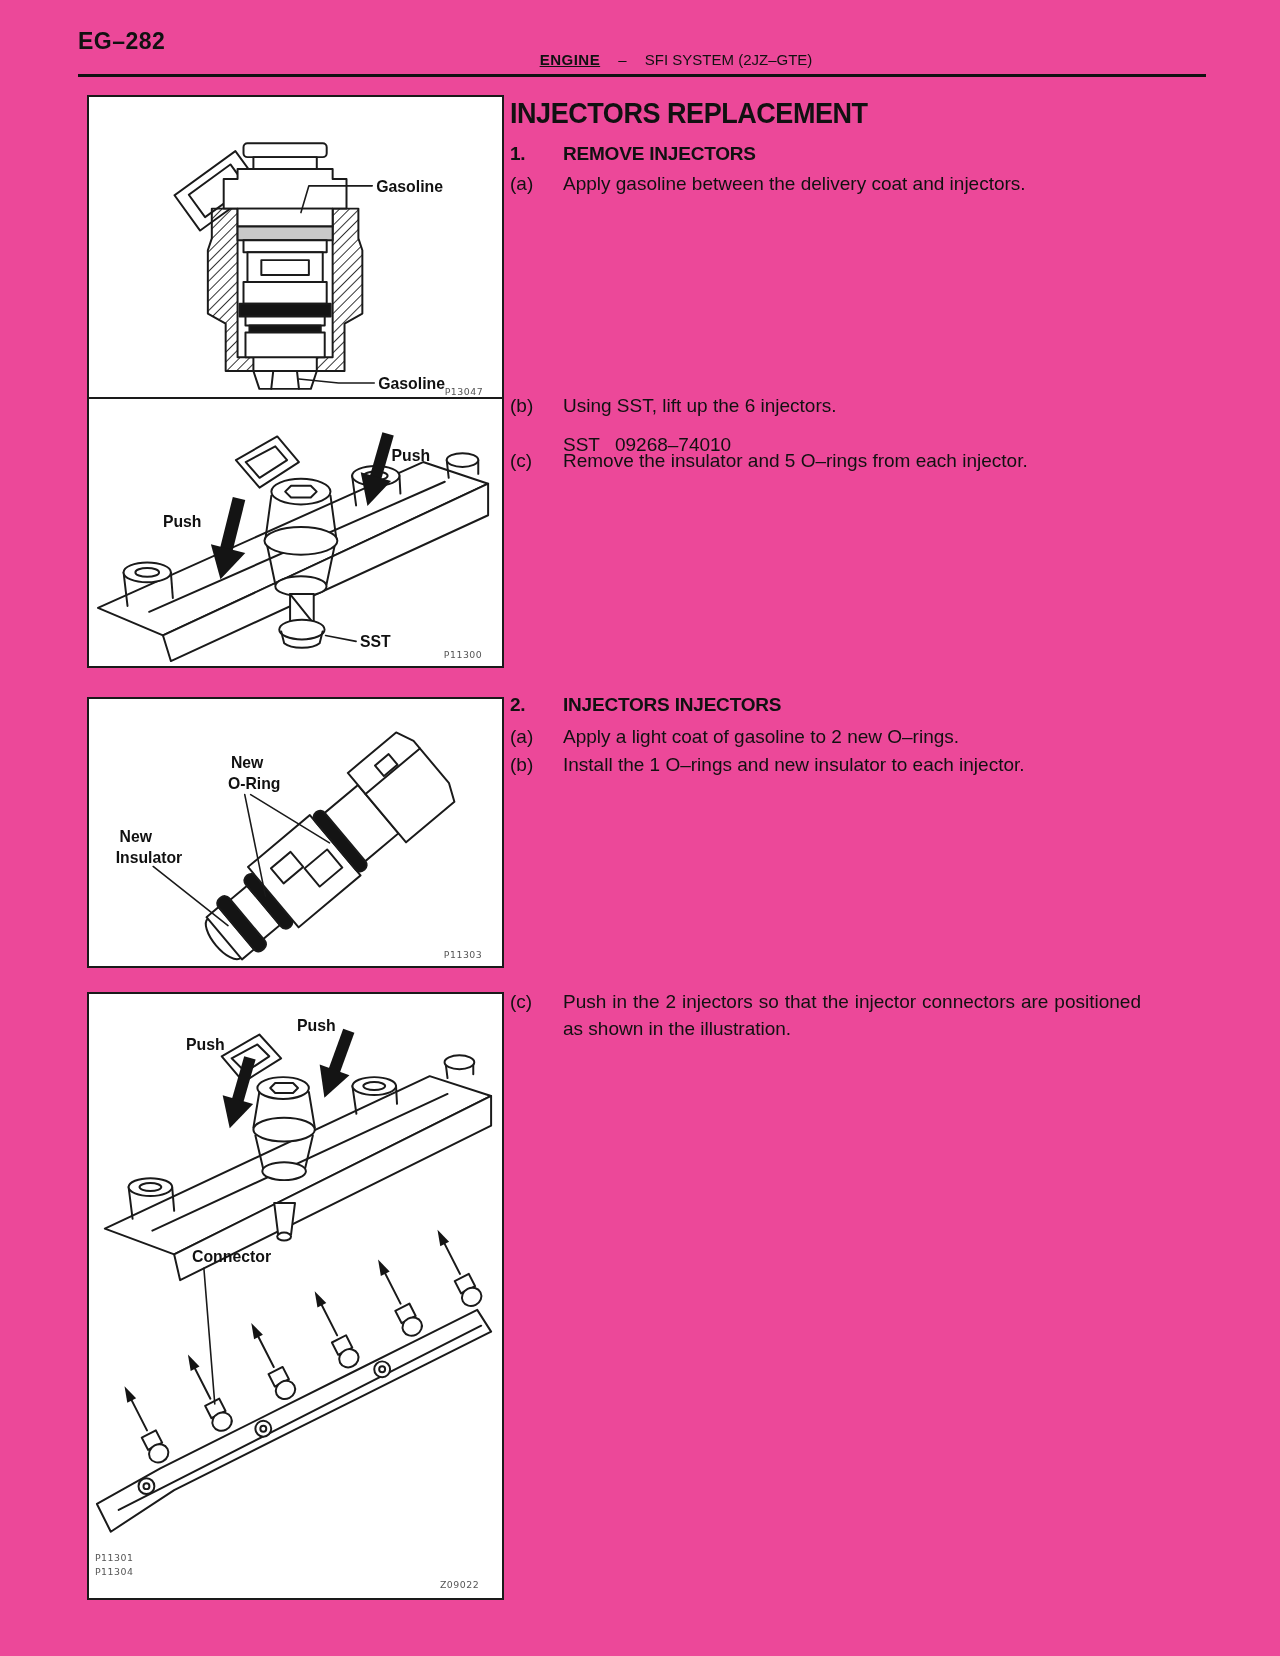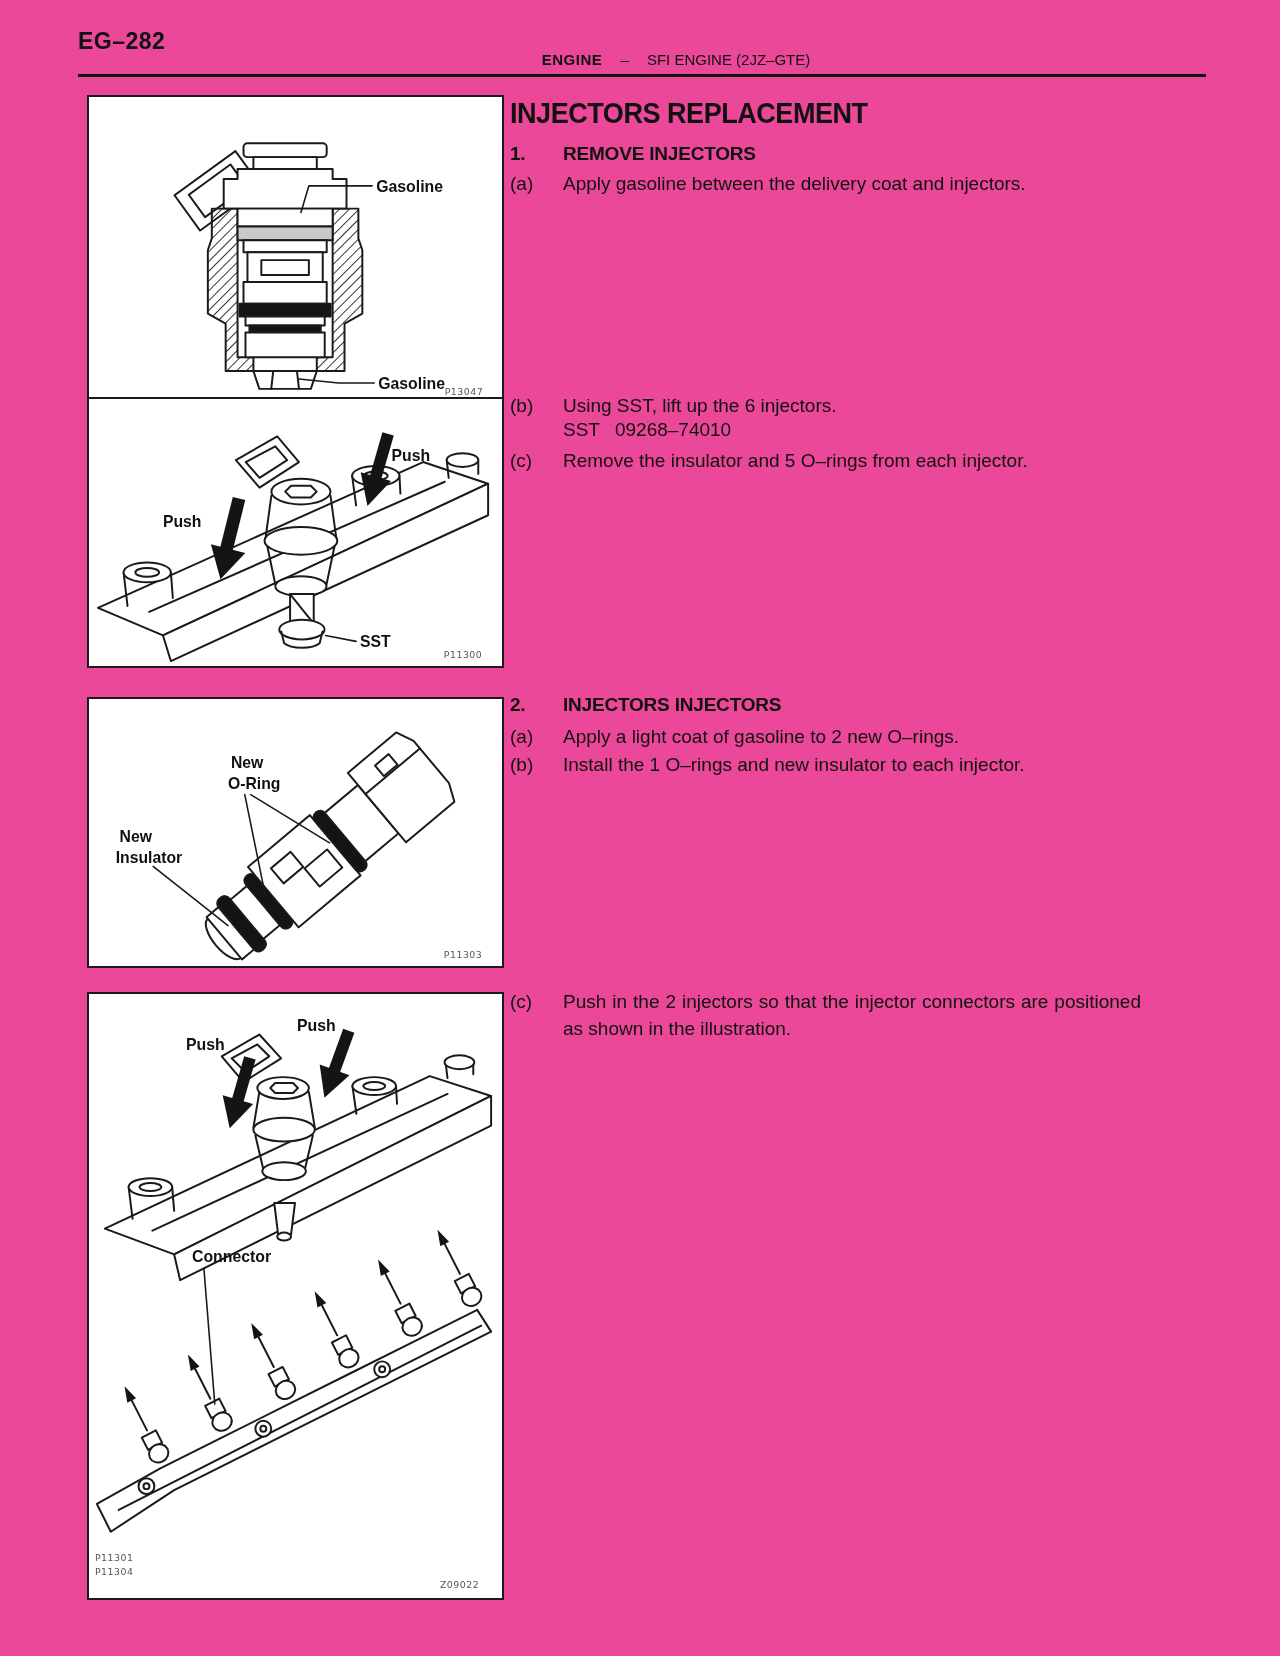--- a/index.html
+++ b/index.html
@@ -4,21 +4,21 @@
 <style>
   * { margin:0; padding:0; box-sizing:border-box; }
   html,body { background:#e8e8e8; }
   body { font-family:"Liberation Sans", sans-serif; color:#111; }
   .page {
     position:relative; width:1280px; height:1656px; background:#ec4899;
     margin:0 auto; overflow:hidden;
   }
   .page-num { position:absolute; left:78px; top:28px; font-size:23px; font-weight:bold; letter-spacing:.5px; }
   .hdr { position:absolute; left:0; top:51px; width:1280px; padding-left:72px; text-align:center; font-size:15px; white-space:nowrap; }
-  .hdr .sec { font-weight:bold; letter-spacing:.5px; }
+  .hdr .sec { font-weight:bold; letter-spacing:.5px;text-decoration:underline; }
   .hdr .dash { display:inline-block; margin:0 14px; }
   .rule { position:absolute; left:78px; top:74px; width:1128px; height:3px; background:#111; }
 
   .figbox { position:absolute; left:87px; width:417px; border:2px solid #1a1a1a; background:#fff; }
   #fig1 { top:95px;  height:356px;text-align:right; }
   #fig2 { top:397px; height:271px; }
   #fig3 { top:697px; height:271px;text-align:right; }
   #fig4 { top:992px; height:608px; }
   .figbox svg { display:block; width:100%; height:100%; }
 
@@ -34,34 +34,34 @@
   .h1 { position:absolute; left:0; display:flex; font-size:19px; font-weight:bold; letter-spacing:-.2px; }
   .h1 .n { width:53px; flex:none; }
   .item { position:absolute; left:0; display:flex; font-size:19px; line-height:27px; width:632px; }
   .item .lbl { width:53px; flex:none; }
   .item .txt { flex:1; }
   .item .txt.just { text-align:justify; max-width:578px; }
   .sst { position:absolute; left:53px; font-size:19px; }
   .sst .v { display:inline-block; margin-left:15px; }
 
   #s1h { top:143px; } #s1a { top:170px; }
-  #s1b { top:392px; } #s1sst { top:419px; } #s1c { top:447px; }
+  #s1b { top:392px; } #s1sst { top:434px; } #s1c { top:447px; }
   #s2h { top:694px; } #s2a { top:723px; } #s2b { top:751px; }
   #s2c { top:988px; }
 </style>
 </head>
 <body>
 
 <div class="page">
 
   <div class="page-num">EG–282</div>
   <div class="hdr">
     <span class="sec">ENGINE</span>
     <span class="dash">–</span>
-    <span class="sub">SFI ENGINE (2JZ–GTE)</span>
+    <span class="sub">SFI SYSTEM (2JZ–GTE)</span>
   </div>
   <div class="rule"></div>
 
   <div class="figbox" id="fig1">
     <svg viewBox="0 0 417 278">
       <defs>
         <pattern id="hatch" width="7" height="7" patternUnits="userSpaceOnUse" patternTransform="rotate(45)">
           <line x1="0" y1="0" x2="0" y2="7" stroke="#333" stroke-width="2"></line>
         </pattern>
       </defs>

